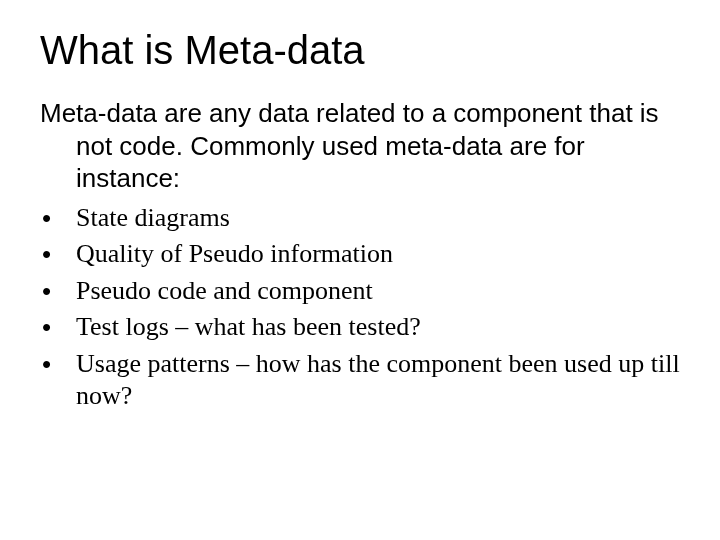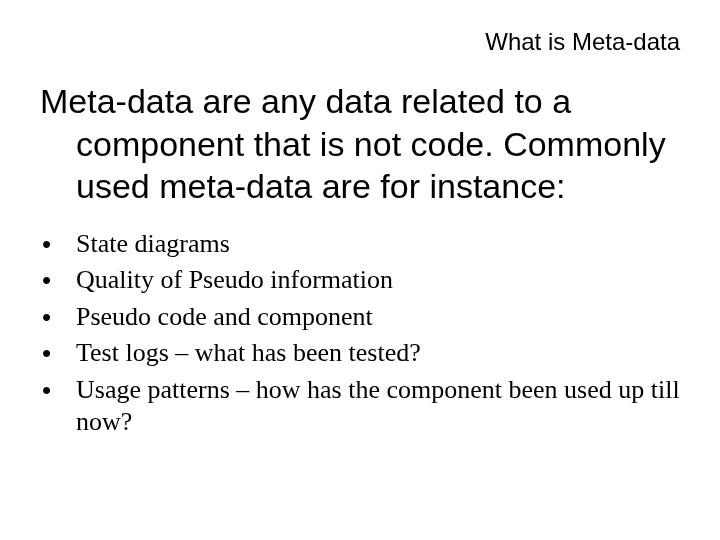--- a/index.html
+++ b/index.html
@@ -6,30 +6,30 @@
     body {
       width: 720px;
       height: 540px;
       background: #ffffff;
       font-family: Arial, Helvetica, sans-serif;
       color: #000000;
       padding: 20px 40px;
       overflow: hidden;
     }
     .title {
-      font-size: 24px;
+      font-size: 40px;
       font-weight: normal;
-      text-align: right;
+      text-align: left;
       margin-bottom: 24px;
       margin-top: 8px;
     }
     .intro {
-      font-size: 34px;
+      font-size: 26px;
       line-height: 1.25;
-      margin-bottom: 20px;
+      margin-bottom: 7px;
       padding-left: 0;
     }
     .intro-indent {
       padding-left: 36px;
       text-indent: -36px;
     }
     .bullet-row {
       display: flex;
       font-size: 26px;
       line-height: 1.25;

